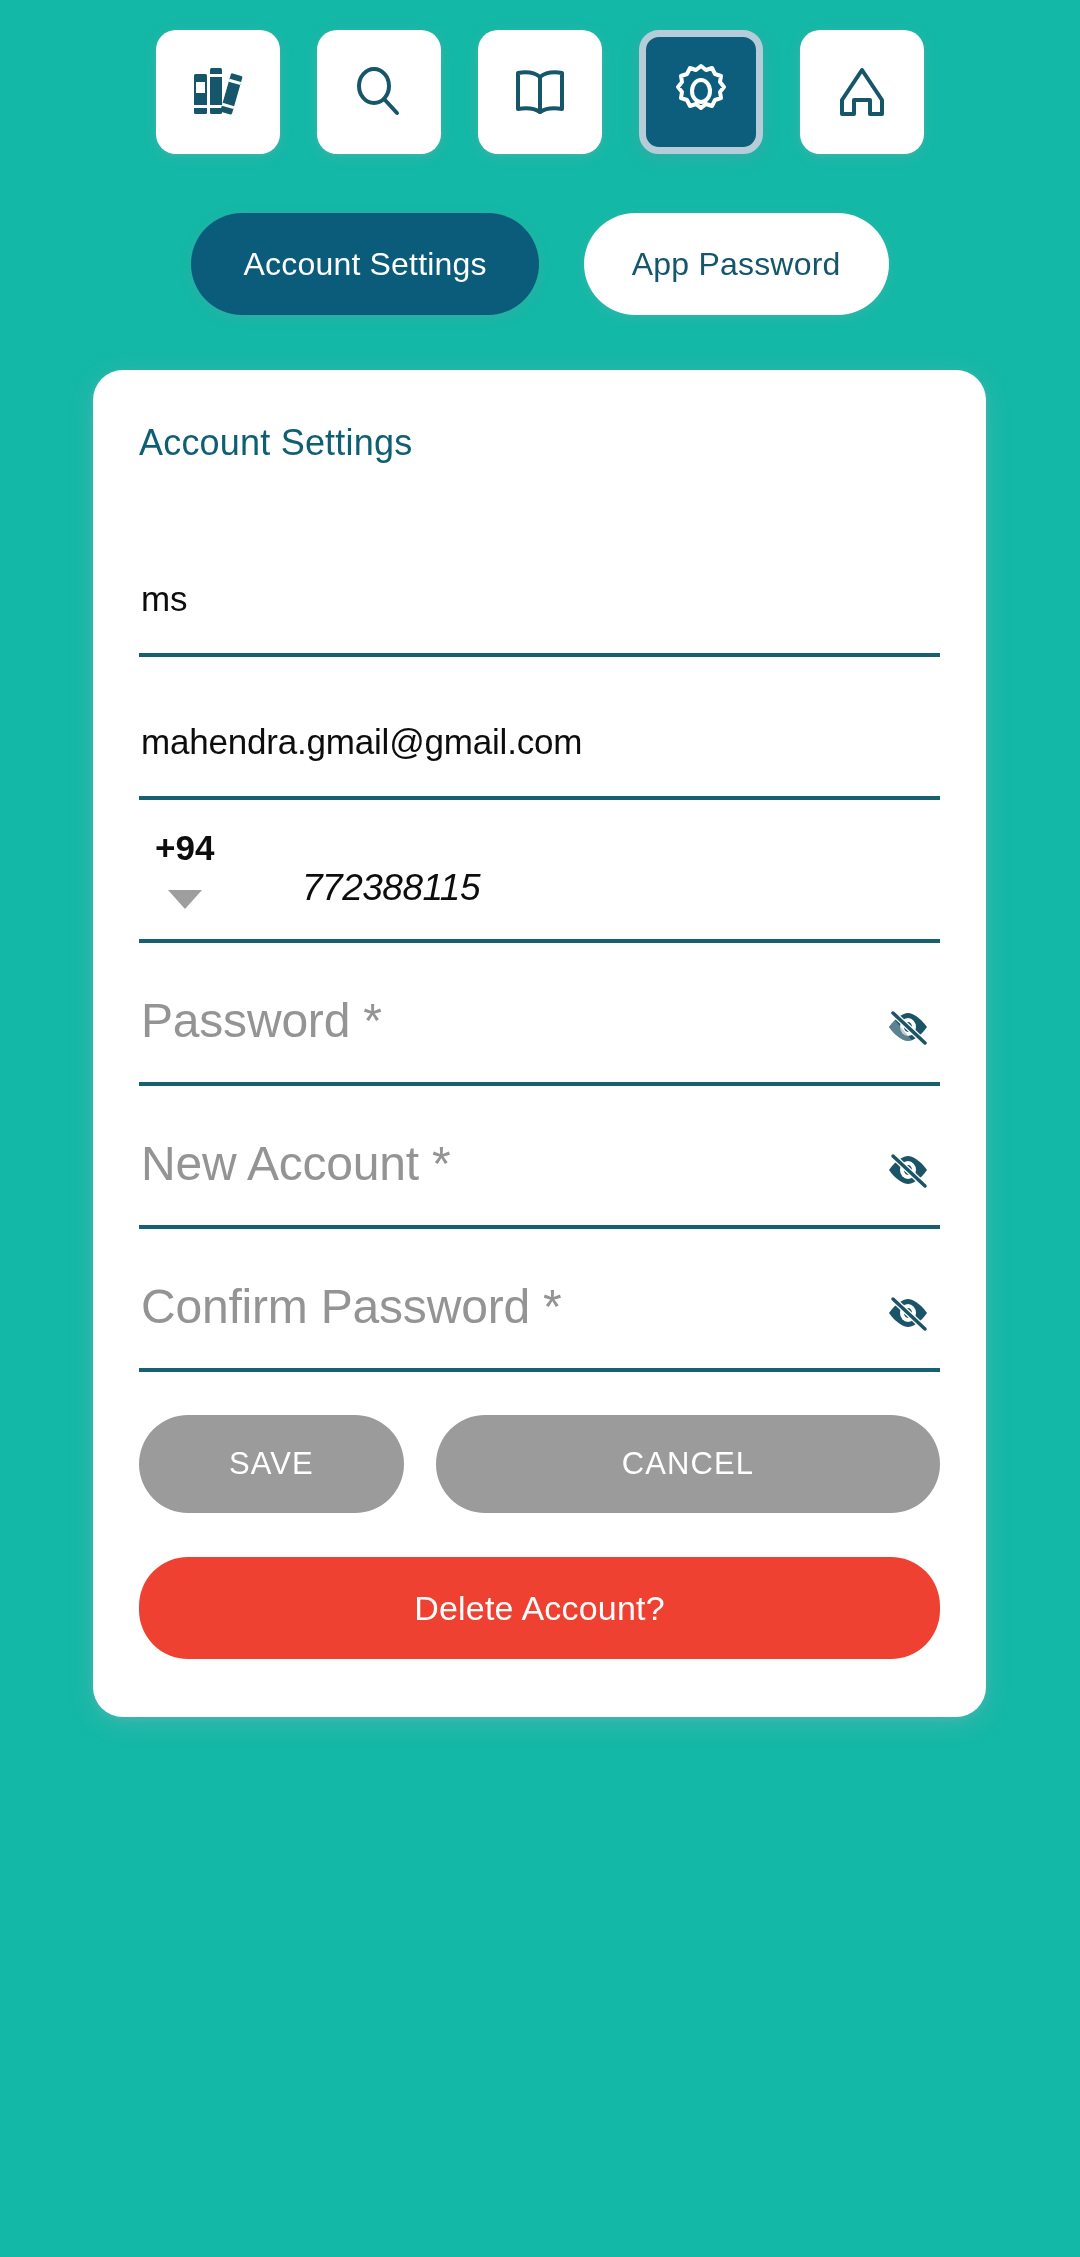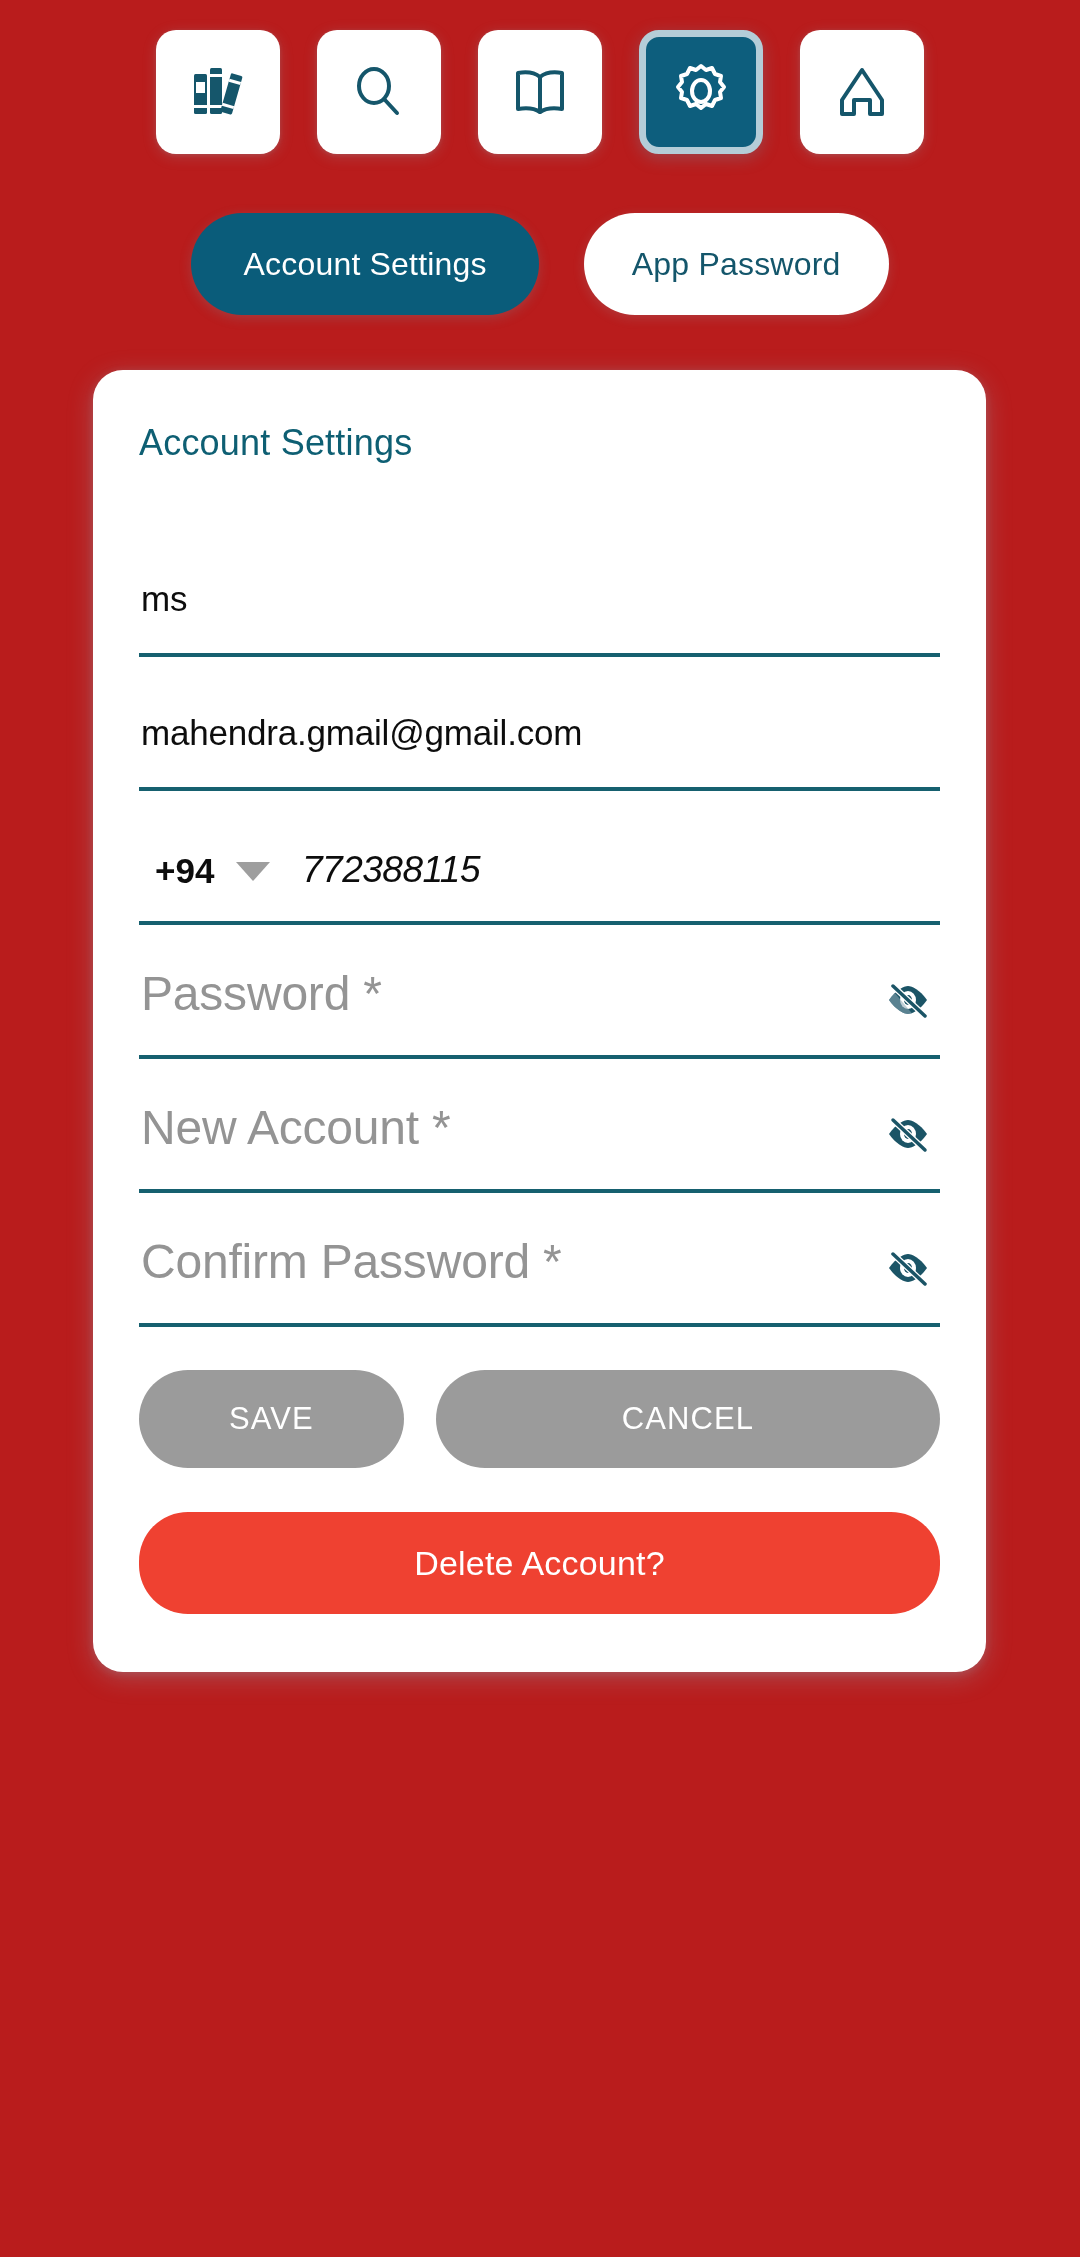--- a/index.html
+++ b/index.html
@@ -9,21 +9,21 @@
     height: 2257px;
     background: #f7f8f8;
     font-family: "Liberation Sans", sans-serif;
     -webkit-font-smoothing: antialiased;
   }
 
   .screen {
     position: relative;
     width: 1080px;
     height: 2257px;
-    background: #b91c1c;
+    background: #14b8a6;
     overflow: hidden;
   }
 
   
   .navbar {
     position: absolute;
     top: 30px;
     left: 0;
     width: 1080px;
     display: flex;
@@ -108,21 +108,21 @@
     font-size: 36px;
     color: #0e5f73;
     letter-spacing: 0.2px;
     margin-bottom: 66px;
   }
 
   
   .field {
     position: relative;
     height: 127px;
-    margin-bottom: 7px;
+    margin-bottom: 16px;
   }
 
   .field-line {
     position: absolute;
     bottom: 0;
     left: 0;
     right: 0;
     height: 4px;
     background: #16606f;
   }
@@ -149,20 +149,21 @@
   .phone-field { height: 127px; position: relative; }
 
   .cc-wrap {
     position: absolute;
     left: 16px;
     bottom: 34px;
     display: flex;
     align-items: center;
     gap: 22px;
     cursor: pointer;
+    flex-direction: column;
   }
 
   .cc-code {
     font-size: 35px;
     font-weight: bold;
     color: #0d0d0d;
   }
 
   .cc-caret {
     width: 0; height: 0;

